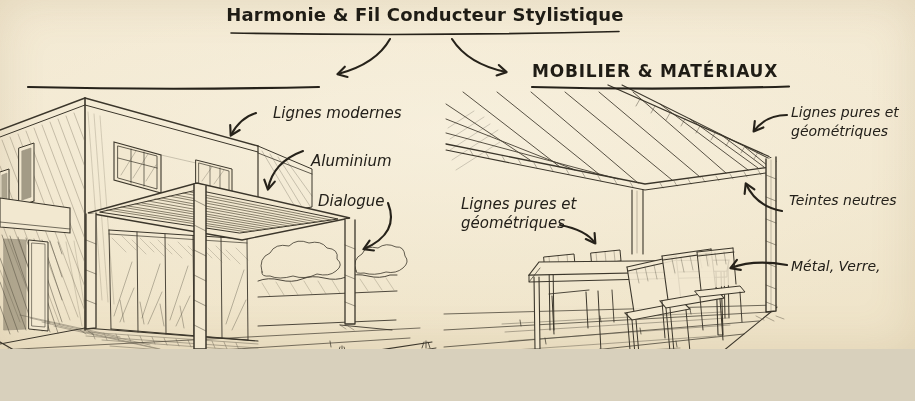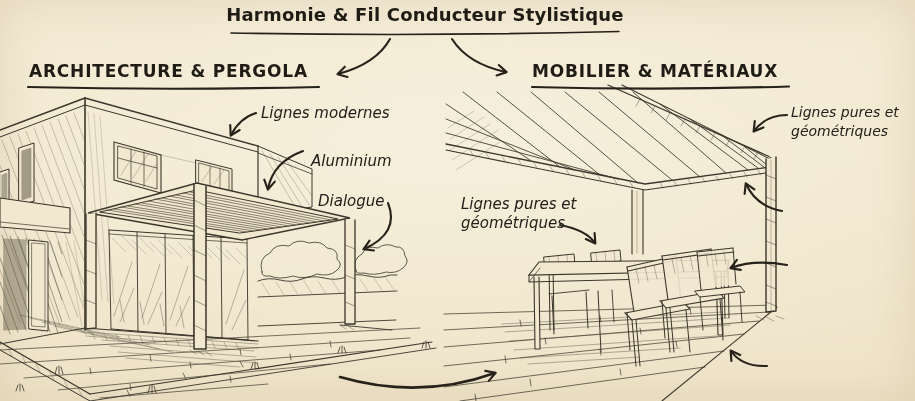--- a/index.html
+++ b/index.html
@@ -1,17 +1,17 @@
 <!DOCTYPE html>
 <html><head>
 <meta charset="utf-8">
 <style>
   html,body{margin:0;padding:0;background:#d8d0bc;}
   .canvas{
-    position:relative;width:915px;height:401px;overflow:hidden;
+    position:relative;width:915px;height:349px;overflow:hidden;
     background:
       radial-gradient(120% 95% at 50% 38%, rgba(255,252,242,.38), rgba(0,0,0,0) 62%),
       linear-gradient(#f3e9d2,#efe4c9);
     box-shadow: inset 0 0 46px rgba(140,110,60,.16);
     font-family:"DejaVu Sans", sans-serif;color:#201d16;
   }
   .canvas > svg{position:absolute;left:0;top:0;}
   .txt{position:absolute;white-space:nowrap;}
   .title{font-size:18px;font-weight:bold;letter-spacing:.2px;text-align:center;color:#1f1c15;}
   .hdr{font-size:17px;font-weight:bold;letter-spacing:.8px;color:#1f1c15;}
@@ -302,42 +302,43 @@
     <path d="M787,115 Q766,115 754,131" marker-end="url(#ah)"></path>
     <path d="M782,211 Q756,206 746,184" marker-end="url(#ah)"></path>
     <path d="M787,265 Q754,259 731,268" marker-end="url(#ah)"></path>
     <path d="M767,366 Q742,367 731,351" marker-end="url(#ah)"></path>
     <path d="M340,377 Q420,400 495,373" stroke-width="2.6" marker-end="url(#ah)"></path>
   </g>
 </svg>
 
 <div class="txt title" style="left:226px;top:4px;width:398px;">Harmonie &amp; Fil Conducteur Stylistique</div>
 
-<div class="txt hdr" style="left:29px;top:61px;">ARCHITECTURE &amp; PERGOLA</div>
 
 <div class="txt hdr" style="left:532px;top:61px;">MOBILIER &amp; MATÉRIAUX</div>
 
-<div class="txt ann" style="left:261px;top:104px;">Lignes modernes</div>
+<div class="txt ann" style="left:273px;top:104px;">Lignes modernes</div>
 
 <div class="txt ann" style="left:311px;top:152px;">Aluminium</div>
 
 <div class="txt ann" style="left:318px;top:160px;margin-top:32px;">
   <span class="line">Dialogue</span>
 </div>
 
 <div class="txt ann" style="left:461px;top:195px;">
   <span class="line">Lignes pures et</span>
   <span class="line">géométriques</span>
 </div>
 
 <div class="txt ann sm" style="left:791px;top:103px;">
   <span class="line">Lignes pures et</span>
   <span class="line">géométriques</span>
 </div>
 
 <div class="txt ann sm" style="left:776px;top:191px;">
+  <span class="line indent">Teintes neutres</span>
 </div>
 
 <div class="txt ann sm m3" style="left:791px;top:256px;">
+  <span class="line">Métal, Verre,</span>
 </div>
 
 
 </div>
 
 </body></html>

